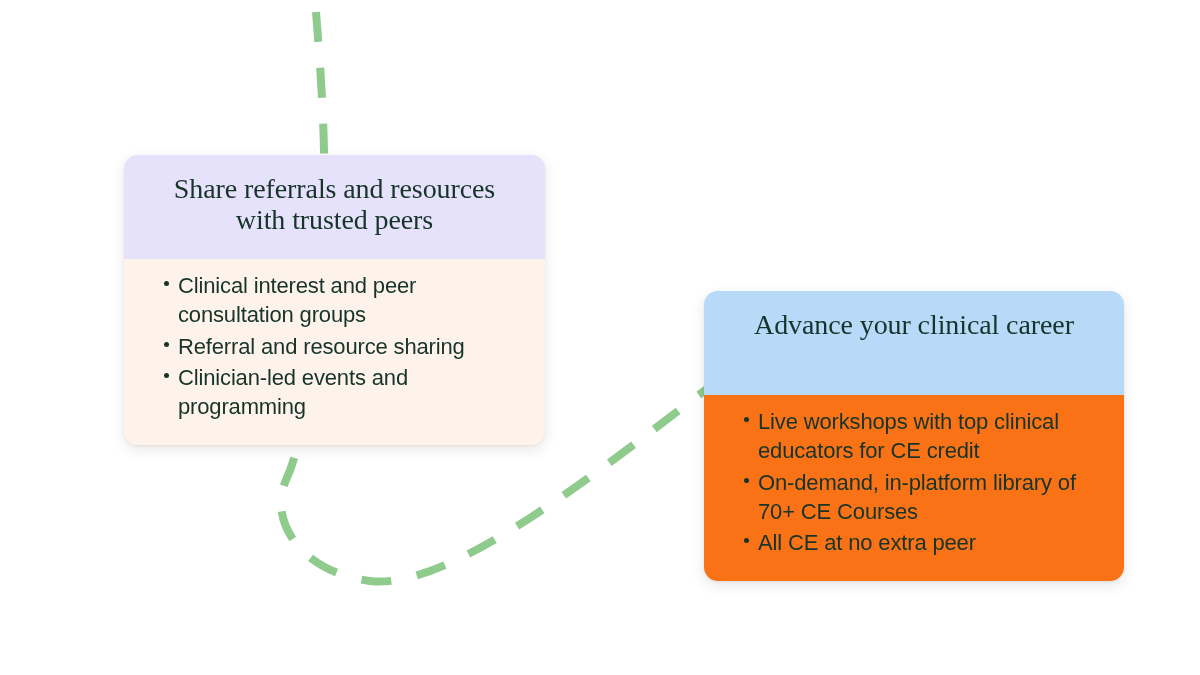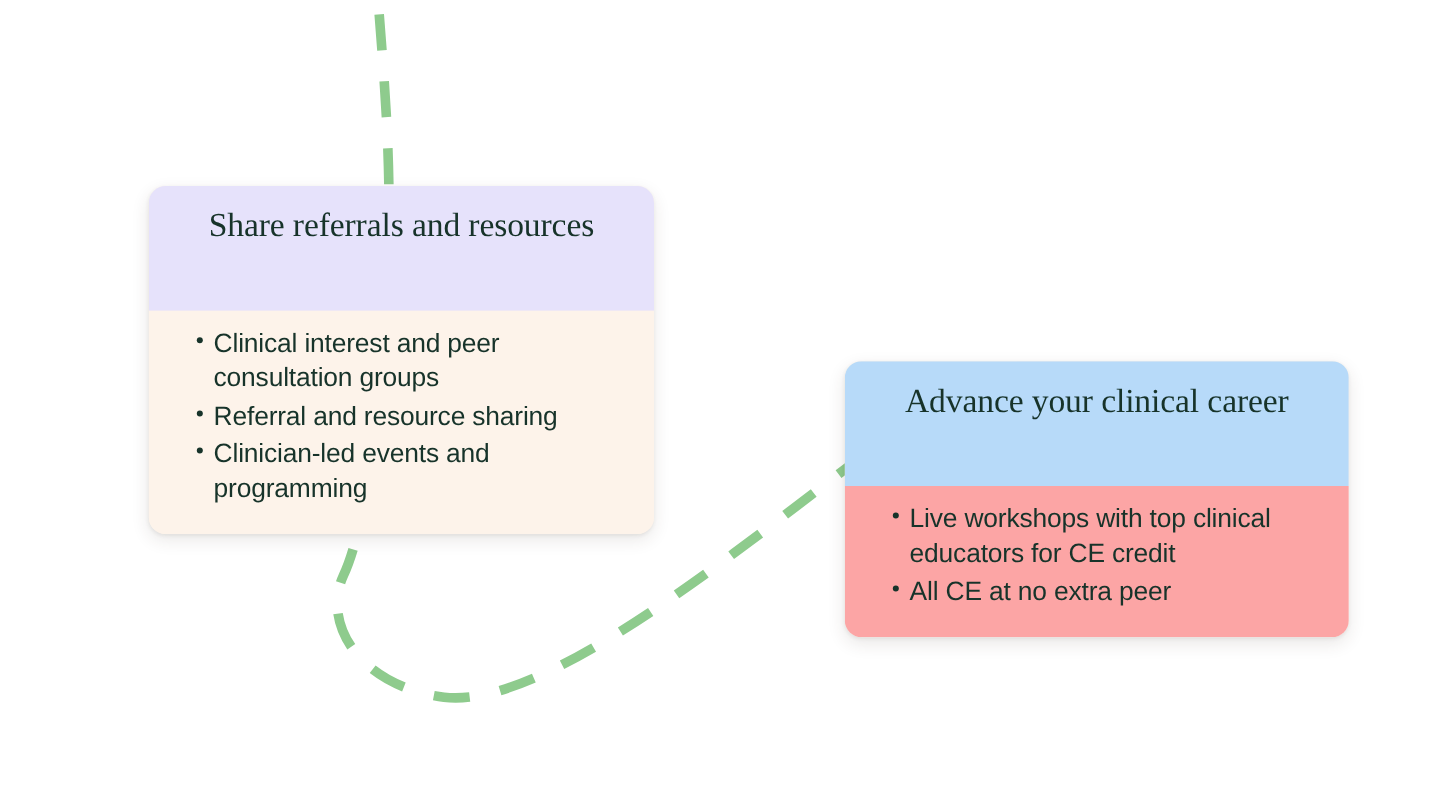--- a/index.html
+++ b/index.html
@@ -83,55 +83,57 @@
     width: 421px;
   }
   #card-referrals .card-header {
     background: #e6e2fb;
     min-height: 70px;
   }
 
   
   #card-ce {
     left: 704px;
-    top: 301px;
+    top: 291px;
     width: 420px;
   }
   #card-ce .card-header {
     background: #b7daf9;
     min-height: 70px;
   }
 </style>
 </head>
 <body style="background: rgb(255, 255, 255);">
 
 <div id="stage" style="background: rgb(255, 255, 255);">
 
   <svg id="connector-layer" viewBox="0 0 1200 675" xmlns="http://www.w3.org/2000/svg">
     <path id="connector-path" fill="none" stroke="#8ecb8d" stroke-width="8" stroke-linecap="butt" stroke-dasharray="30 26" d="M 316 12 C 322 90, 330 180, 318 300 C 308 400, 300 450, 286 480 C 268 520, 300 572, 370 581 C 450 591, 600 470, 712 385"></path>
   </svg>
 
   <div class="card" id="card-referrals" style="background: rgb(253, 243, 234);">
     <div class="card-header" style="background: rgb(230, 226, 251); color: rgb(23, 51, 42);">
       <div>Share referrals and resources</div>
+      <div>with trusted peers</div>
     </div>
     <div class="card-body" style="background: rgb(253, 243, 234);">
       <ul>
         <li style="color: rgb(23, 51, 42); --bullet: #17332a;">Clinical interest and peer consultation groups</li>
         <li style="color: rgb(23, 51, 42); --bullet: #17332a;">Referral and resource sharing</li>
         <li style="color: rgb(23, 51, 42); --bullet: #17332a;">Clinician-led events and programming</li>
       </ul>
     </div>
   </div>
 
   <div class="card" id="card-ce" style="background: rgb(253, 243, 234);">
     <div class="card-header" style="background: rgb(183, 218, 249); color: rgb(23, 51, 42);">
       <div>Advance your clinical career</div>
     </div>
-    <div class="card-body" style="background: #fca5a5;">
+    <div class="card-body" style="background: #f97316;">
       <ul>
         <li style="color: rgb(23, 51, 42); --bullet: #17332a;">Live workshops with top clinical educators for CE credit</li>
+        <li style="color: rgb(23, 51, 42); --bullet: #17332a;">On-demand, in-platform library of 70+ CE Courses</li>
         <li style="color: rgb(23, 51, 42); --bullet: #17332a;">All CE at no extra peer</li>
       </ul>
     </div>
   </div>
 
 </div>
 
 </body></html>

